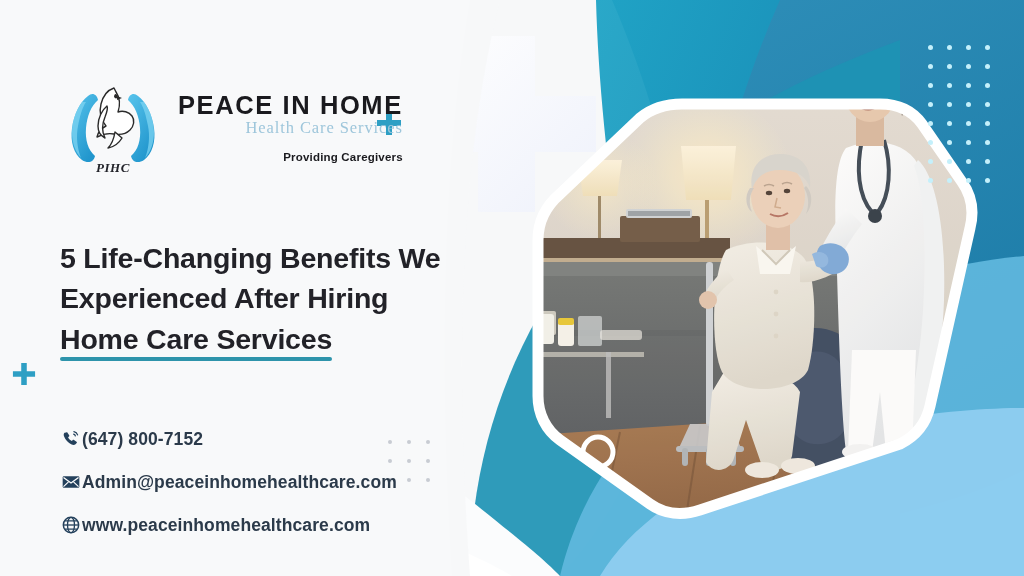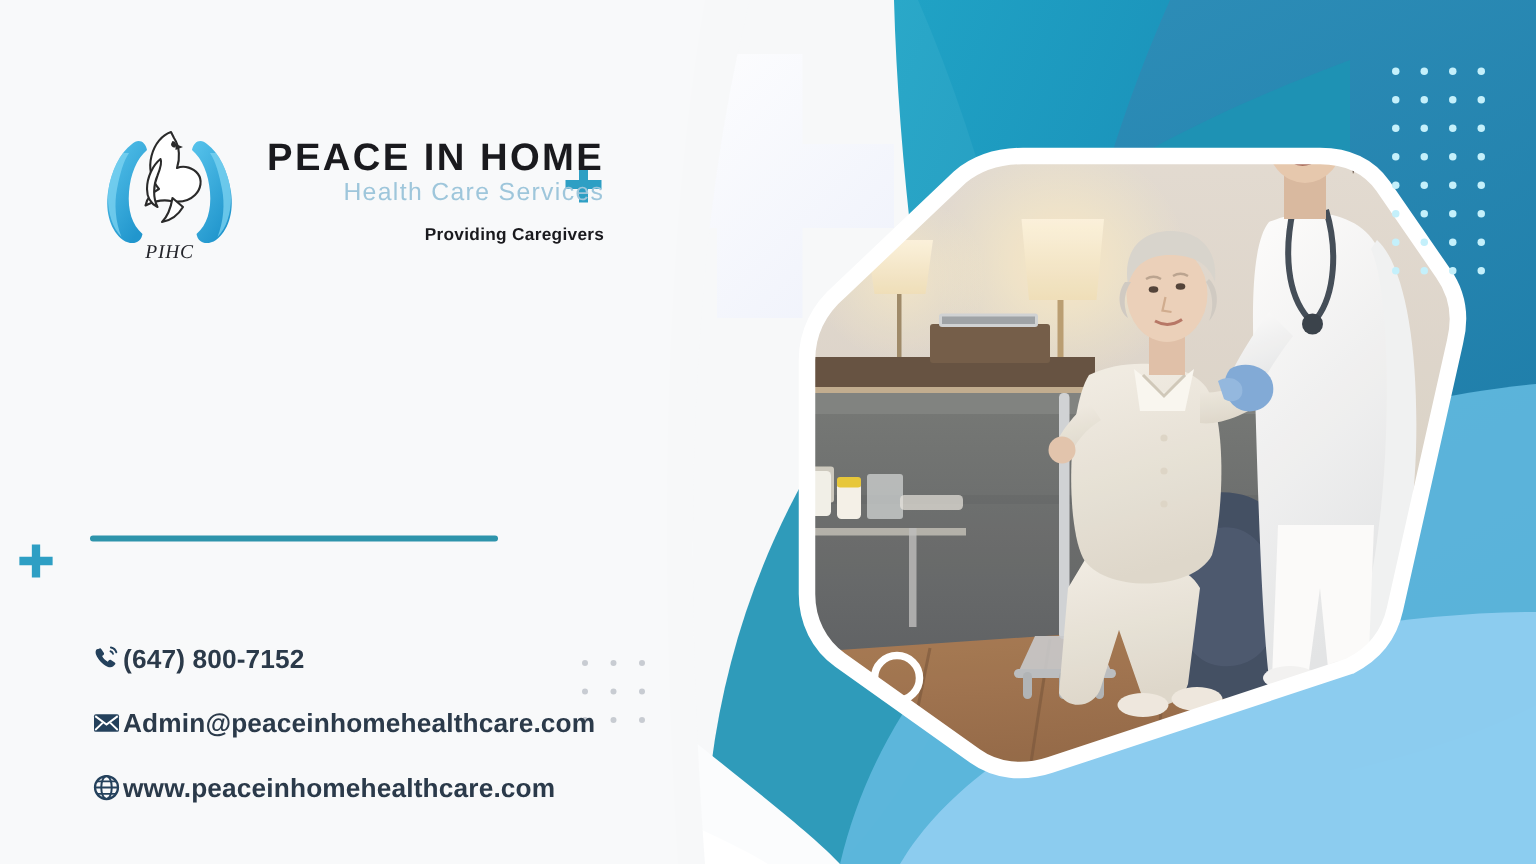--- a/index.html
+++ b/index.html
@@ -48,42 +48,42 @@
     flex: 0 0 auto;
   }
   .logo-mark svg { display: block; }
   .logo-phhc {
     position: absolute;
     left: 0; right: 0;
     bottom: 4px;
     text-align: center;
     font-family: "Liberation Serif", serif;
     font-style: italic;
-    font-weight: 400;
+    font-weight: 700;
     font-size: 13px;
     letter-spacing: 0.5px;
     color: #23242a;
   }
   .logo-words {
     display: flex;
     flex-direction: column;
     align-items: flex-start;
     padding-top: 4px;
   }
   .logo-line1 {
     font-family: "Liberation Sans", sans-serif;
     font-weight: 700;
     font-size: 25.5px;
     letter-spacing: 1.6px;
     color: #1a1a1e;
     line-height: 1.05;
     white-space: nowrap;
   }
   .logo-line2 {
-    font-family: Liberation Sans, sans-serif;
+    font-family: Liberation Serif, serif;
     font-size: 16.5px;
     letter-spacing: 0.9px;
     color: #9ec6db;
     line-height: 1.15;
     margin-top: 1px;
     align-self: flex-end;
     white-space: nowrap;
   }
   .logo-line3 {
     font-family: "Liberation Sans", sans-serif;
@@ -547,20 +547,21 @@
         </svg>
         <div class="logo-phhc">PIHC</div>
       </div>
       <div class="logo-words">
         <span class="logo-line1">PEACE IN HOME</span>
         <span class="logo-line2">Health Care Services</span>
         <span class="logo-line3">Providing Caregivers</span>
       </div>
     </div>
 
+    <h1 class="headline">5 Life-Changing Benefits We Experienced After Hiring Home Care Services</h1>
     <div class="headline-rule"></div>
 
     <div class="contact-list">
 
       <div class="contact-row">
         <span class="contact-ico">
           <svg width="20" height="20" viewBox="0 0 24 24" xmlns="http://www.w3.org/2000/svg">
             <path d="M4.2,4.6 C3.2,5.6 3,7.2 3.6,8.8 C5,12.6 8.6,16.6 12.8,18.6
                      C14.6,19.4 16.4,19.2 17.4,18.2 L18.8,16.8
                      C19.3,16.3 19.2,15.6 18.6,15.2 L15.6,13.2

